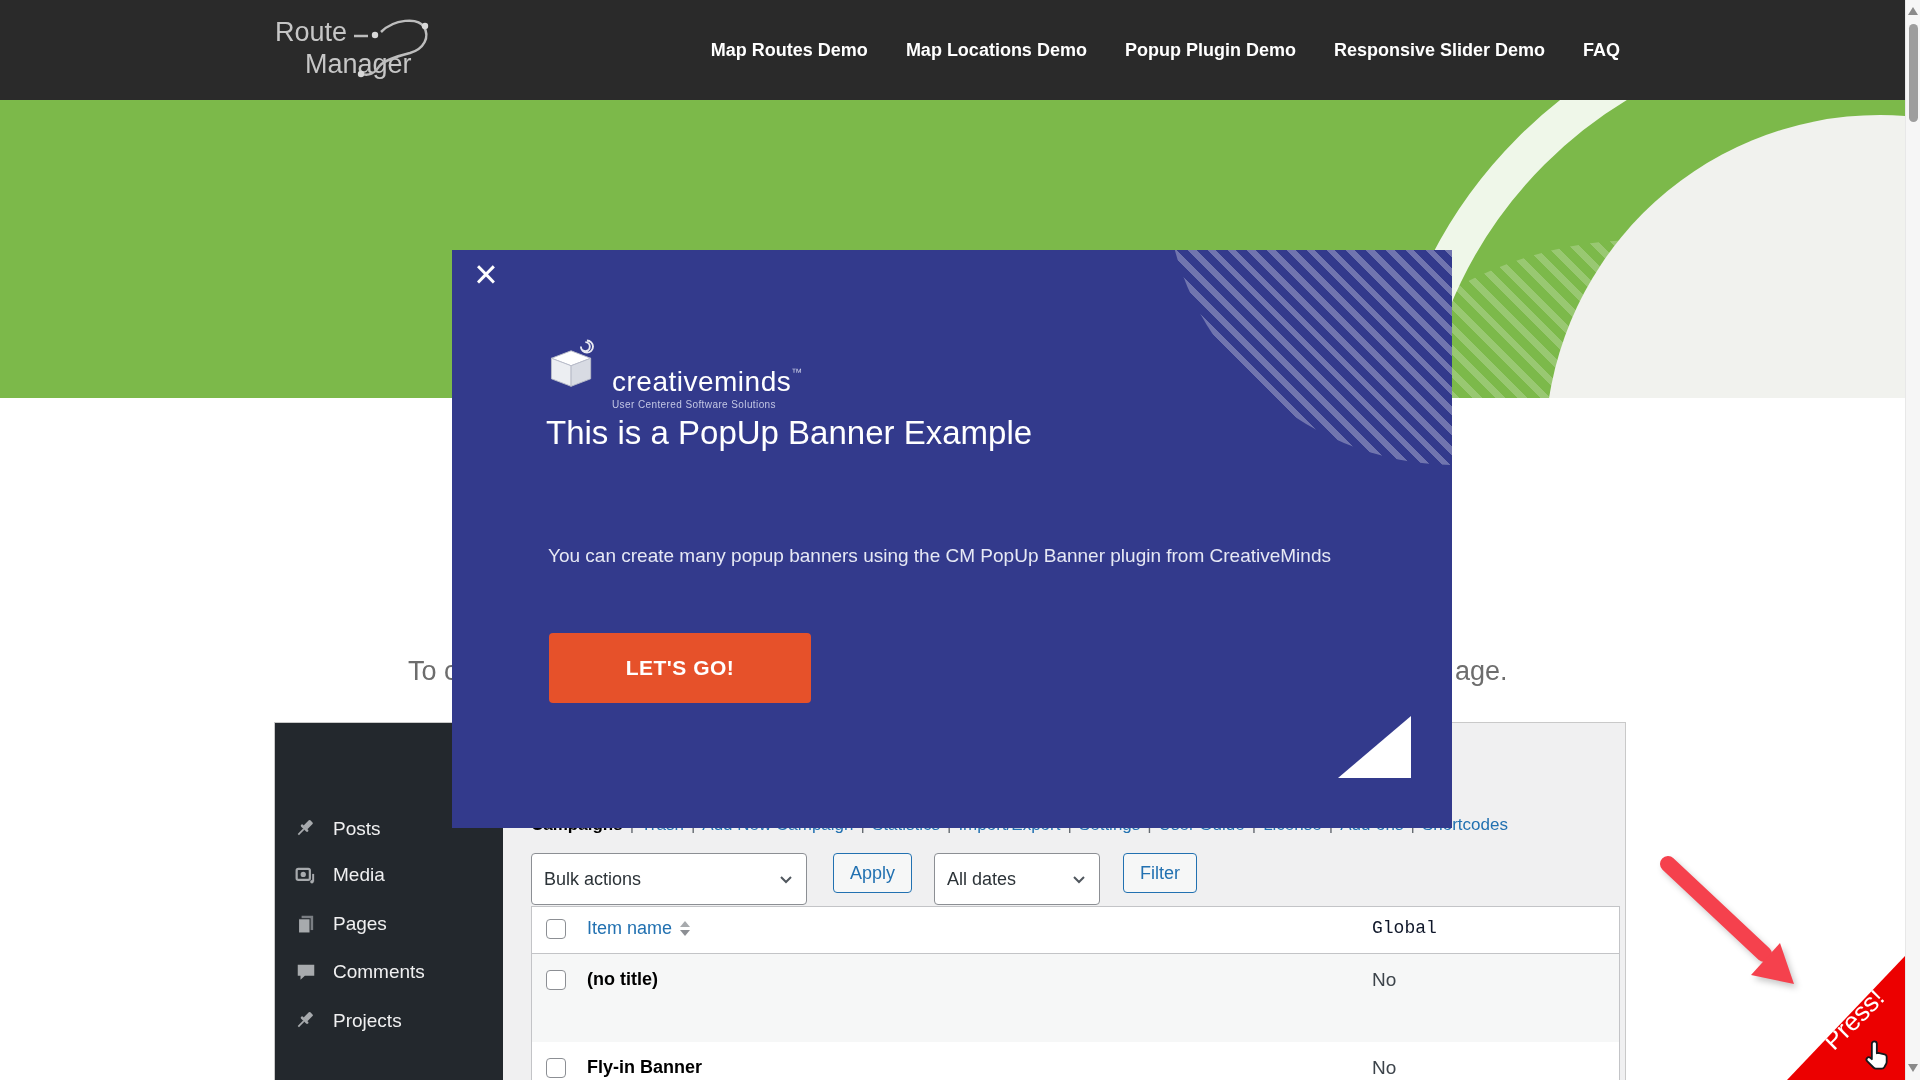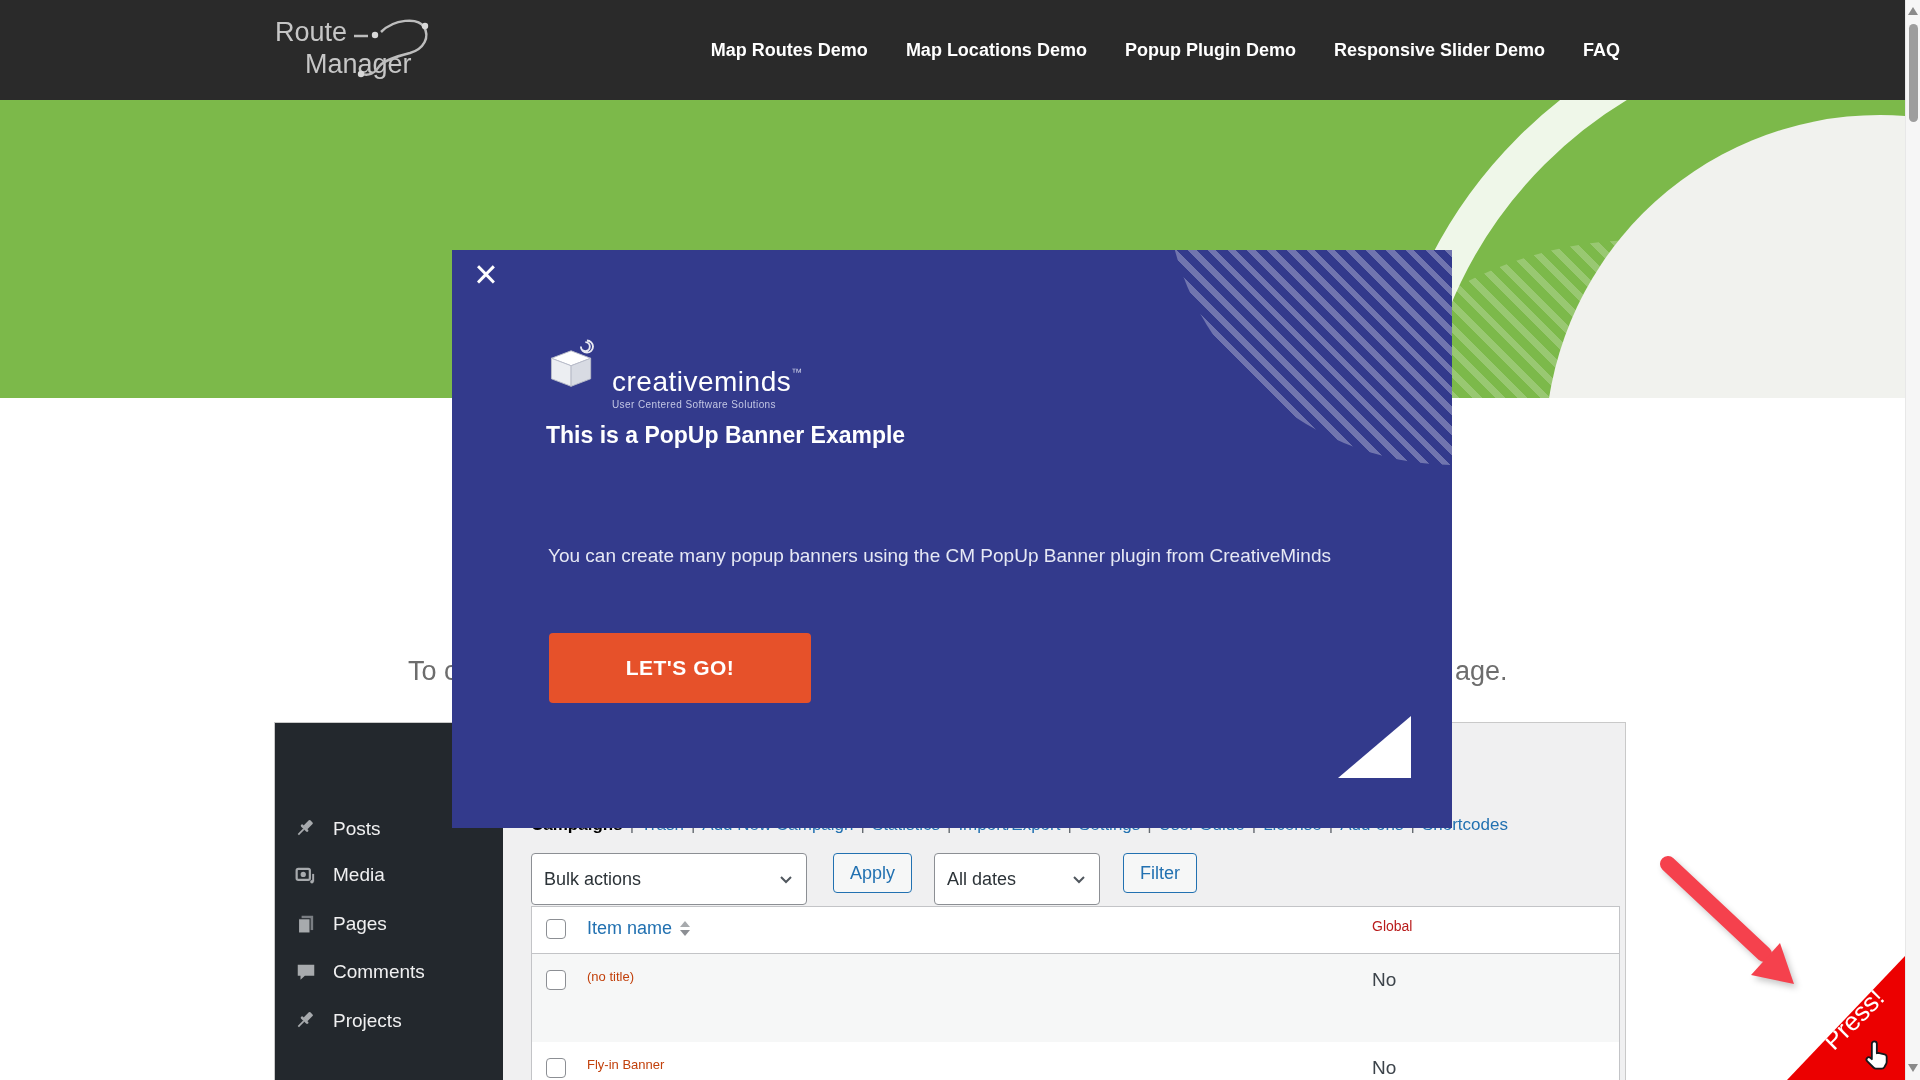--- a/index.html
+++ b/index.html
@@ -53,38 +53,38 @@
   .btn-filter{left:592px;}
   .wp-table{position:absolute;left:28px;top:183px;width:1089px;height:300px;background:#fff;
     border:1px solid #c3c4c7;box-sizing:border-box;}
   .t-head{position:absolute;left:0;top:0;width:100%;height:47px;border-bottom:1px solid #c3c4c7;box-sizing:border-box;}
   .t-check{position:absolute;left:14px;top:12px;width:20px;height:20px;appearance:none;-webkit-appearance:none;
     background:#fff;border:1px solid #8c8f94;border-radius:4px;margin:0;cursor:pointer;}
   .t-itemname{position:absolute;left:55px;top:11px;color:#2271b1;font-size:18px;display:flex;align-items:center;gap:8px;cursor:pointer;}
   .sorter{display:inline-flex;flex-direction:column;gap:3px;}
   .tri-up{width:0;height:0;border-left:5px solid transparent;border-right:5px solid transparent;border-bottom:6px solid #a7aaad;}
   .tri-down{width:0;height:0;border-left:5px solid transparent;border-right:5px solid transparent;border-top:6px solid #8c8f94;}
-  .t-global-h{position:absolute;left:840px;top:11px;color:#b91c1c;font-size:14px;}
+  .t-global-h{position:absolute;left:840px;top:11px;color:#0f172a;font-size:18px;font-family:Liberation Mono, monospace;}
   .t-row1{position:absolute;left:0;top:47px;width:100%;height:88px;background:#f6f7f7;}
   .t-row2{position:absolute;left:0;top:135px;width:100%;height:165px;background:#fff;}
   .row-check{top:16px;}
-  .row-name{position:absolute;left:55px;top:15px;color:#c2410c;font-size:13px;font-weight:400;cursor:pointer;}
+  .row-name{position:absolute;left:55px;top:15px;color:#000000;font-size:18px;font-weight:700;cursor:pointer;}
   .row-global{position:absolute;left:840px;top:15px;color:#3c434a;font-size:19px;}
 
   
   .popup{position:absolute;left:452px;top:250px;width:1000px;height:578px;background:#333a8c;z-index:5;overflow:hidden;}
   .popup-stripes{position:absolute;left:713px;top:-365px;width:580px;height:580px;border-radius:50%;
     background:repeating-linear-gradient(45deg,rgba(255,255,255,.30) 0 6px,transparent 6px 14px);}
   .popup-close{position:absolute;left:14px;top:2px;width:40px;height:44px;color:#fff;font-size:40px;
     font-weight:300;line-height:44px;text-align:center;cursor:pointer;}
   .brand{position:absolute;left:92px;top:84px;display:flex;align-items:flex-start;gap:12px;}
   .brand-text .bt1{color:#fff;font-size:28px;letter-spacing:.5px;margin-top:32px;}
   .brand-text .tm{font-size:11px;vertical-align:top;color:#cdd0e8;}
   .brand-text .bt2{color:#c3c7e4;font-size:10px;margin-top:1px;letter-spacing:.4px;}
-  .popup-heading{position:absolute;left:94px;top:172px;color:#fff;font-size:23px;font-weight:700;}
+  .popup-heading{position:absolute;left:94px;top:164px;color:#fff;font-size:33px;font-weight:400;}
   .popup-body{position:absolute;left:96px;top:254px;width:800px;color:#e6e8f4;font-size:19px;line-height:31px;margin-top:36px;}
   .popup-cta{position:absolute;left:97px;top:383px;width:262px;height:70px;background:#e6512a;border:none;
     border-radius:4px;color:#fff;font-size:21px;font-weight:700;letter-spacing:.5px;cursor:pointer;
     font-family:"Liberation Sans",sans-serif;}
   .popup-corner{position:absolute;left:886px;top:466px;width:73px;height:62px;background:#fff;
     clip-path:polygon(100% 0,100% 100%,0 100%);}
 
   
   .annot-arrow{position:absolute;left:1652px;top:852px;z-index:6;filter:drop-shadow(3px 4px 3px rgba(0,0,0,.22));}
   .press-btn{position:absolute;right:15px;bottom:0;width:118px;height:124px;background:#ec0000;

